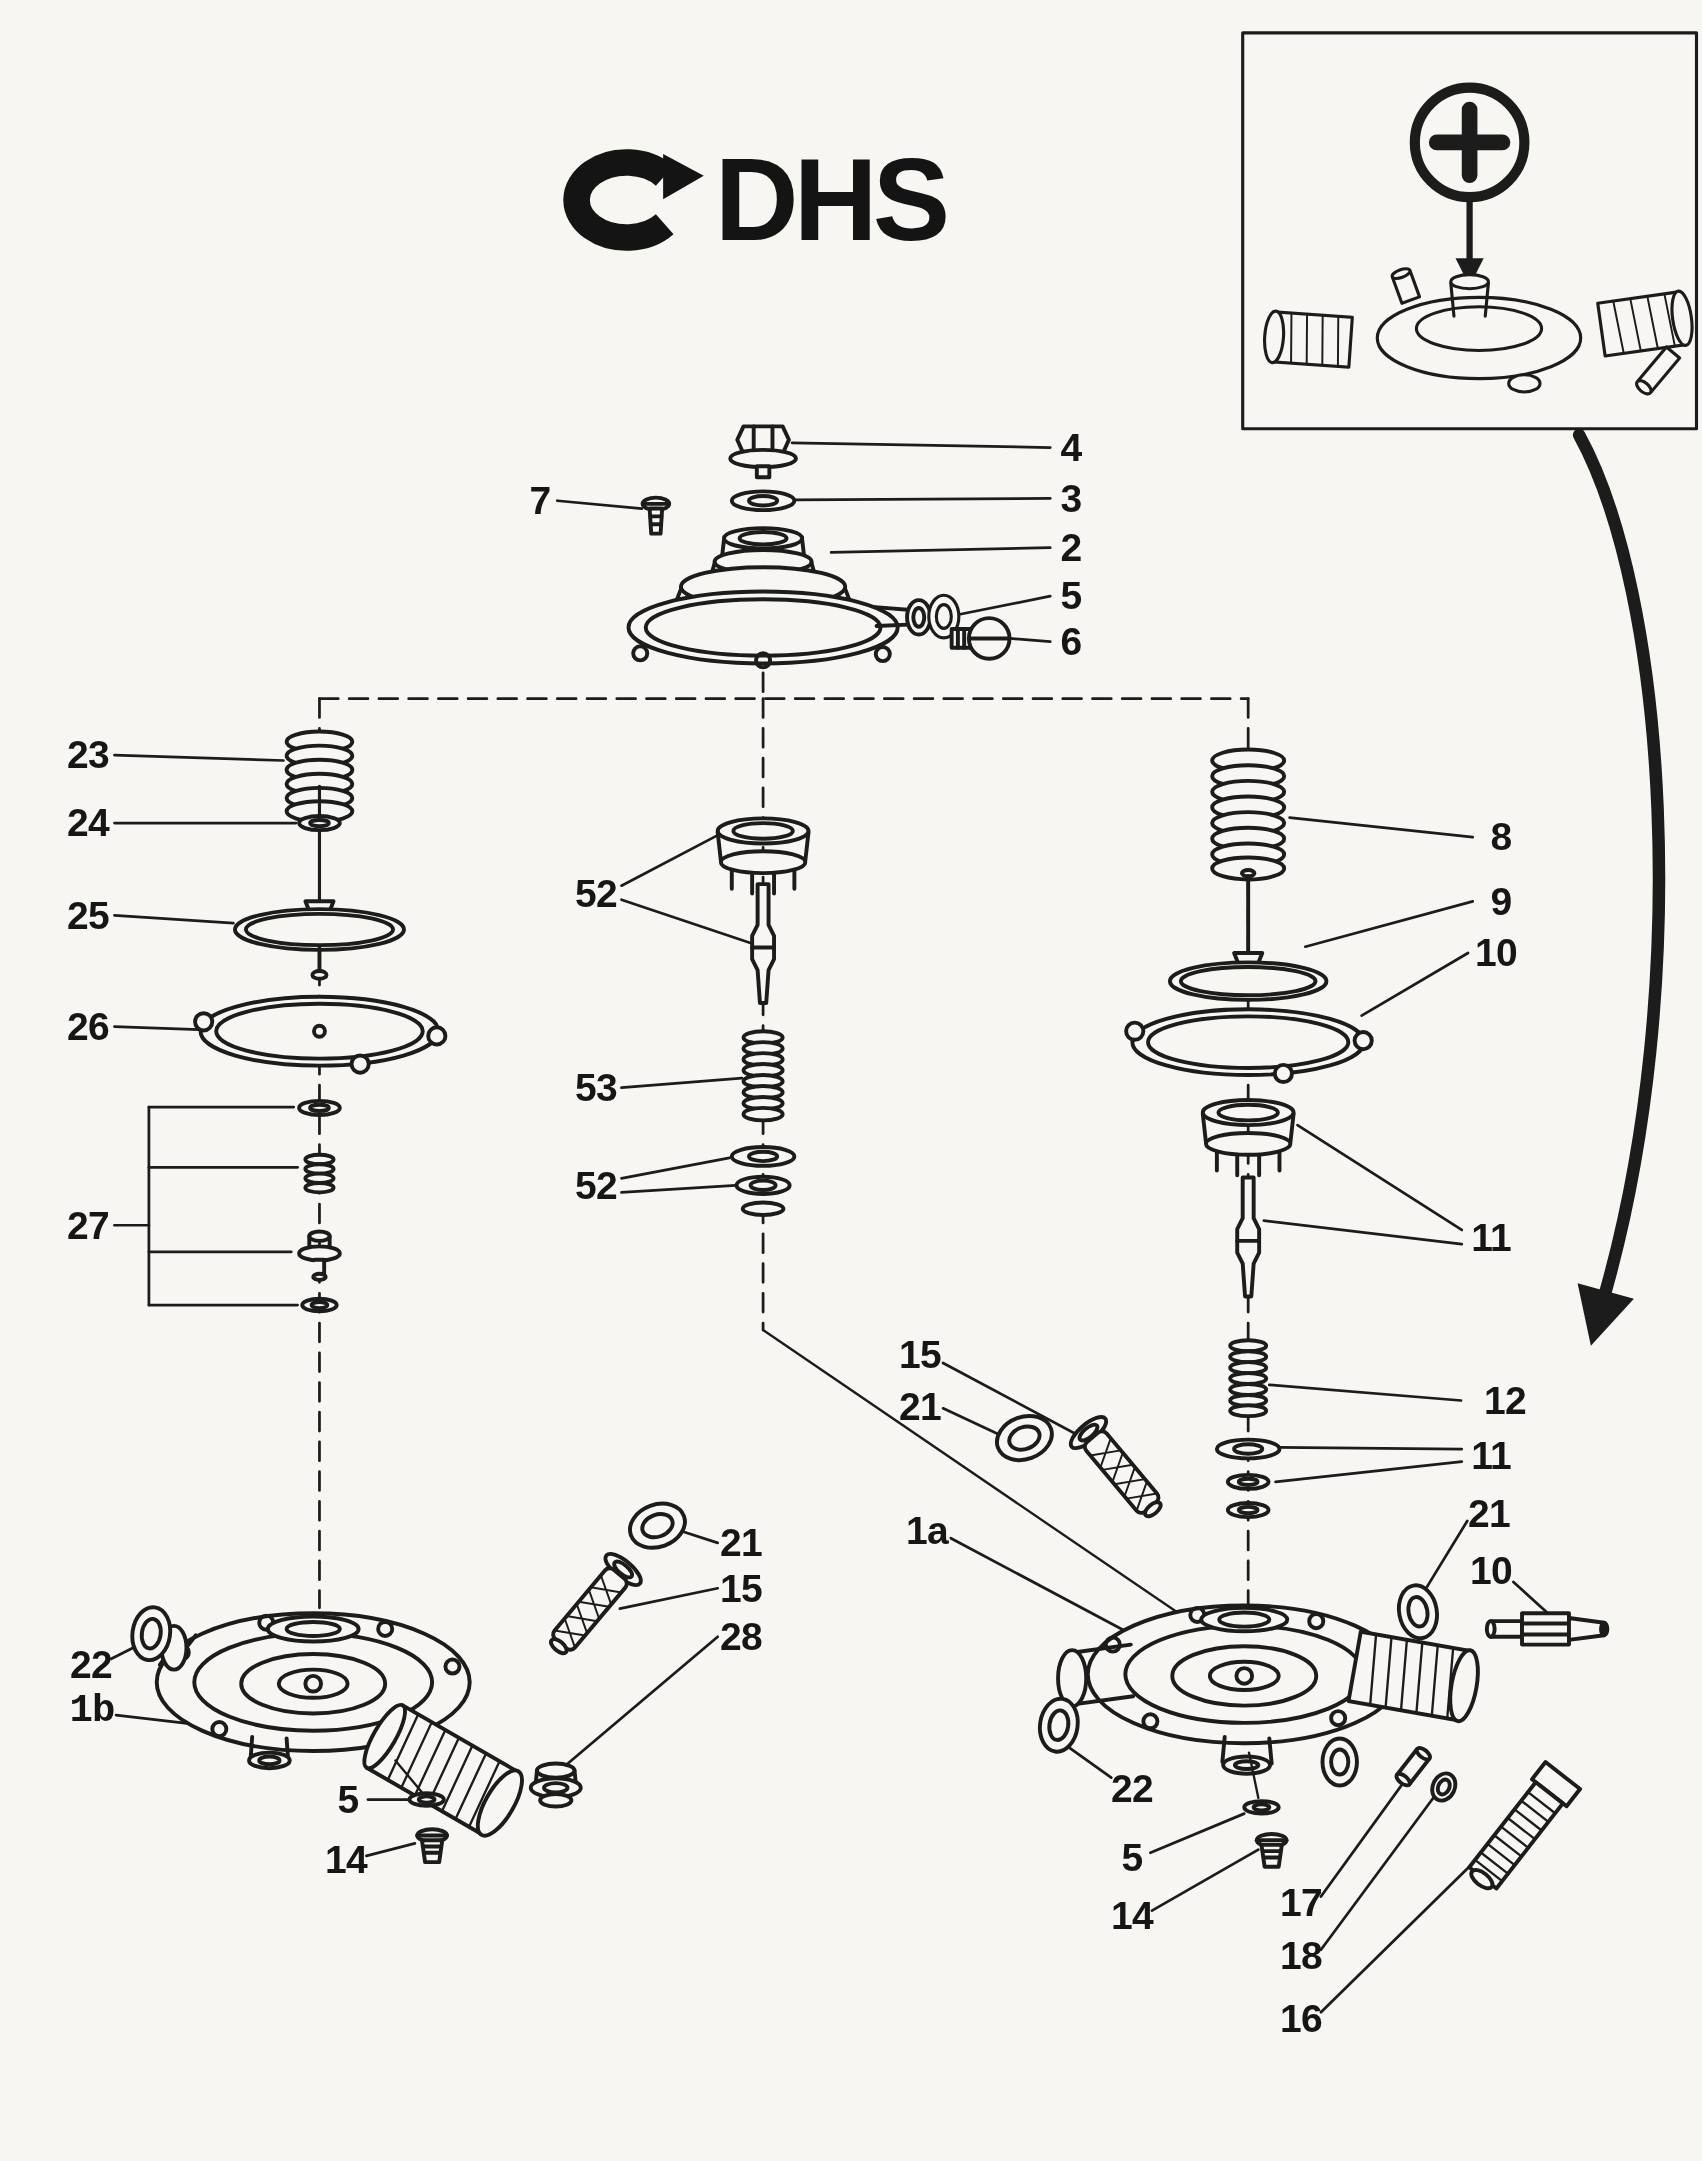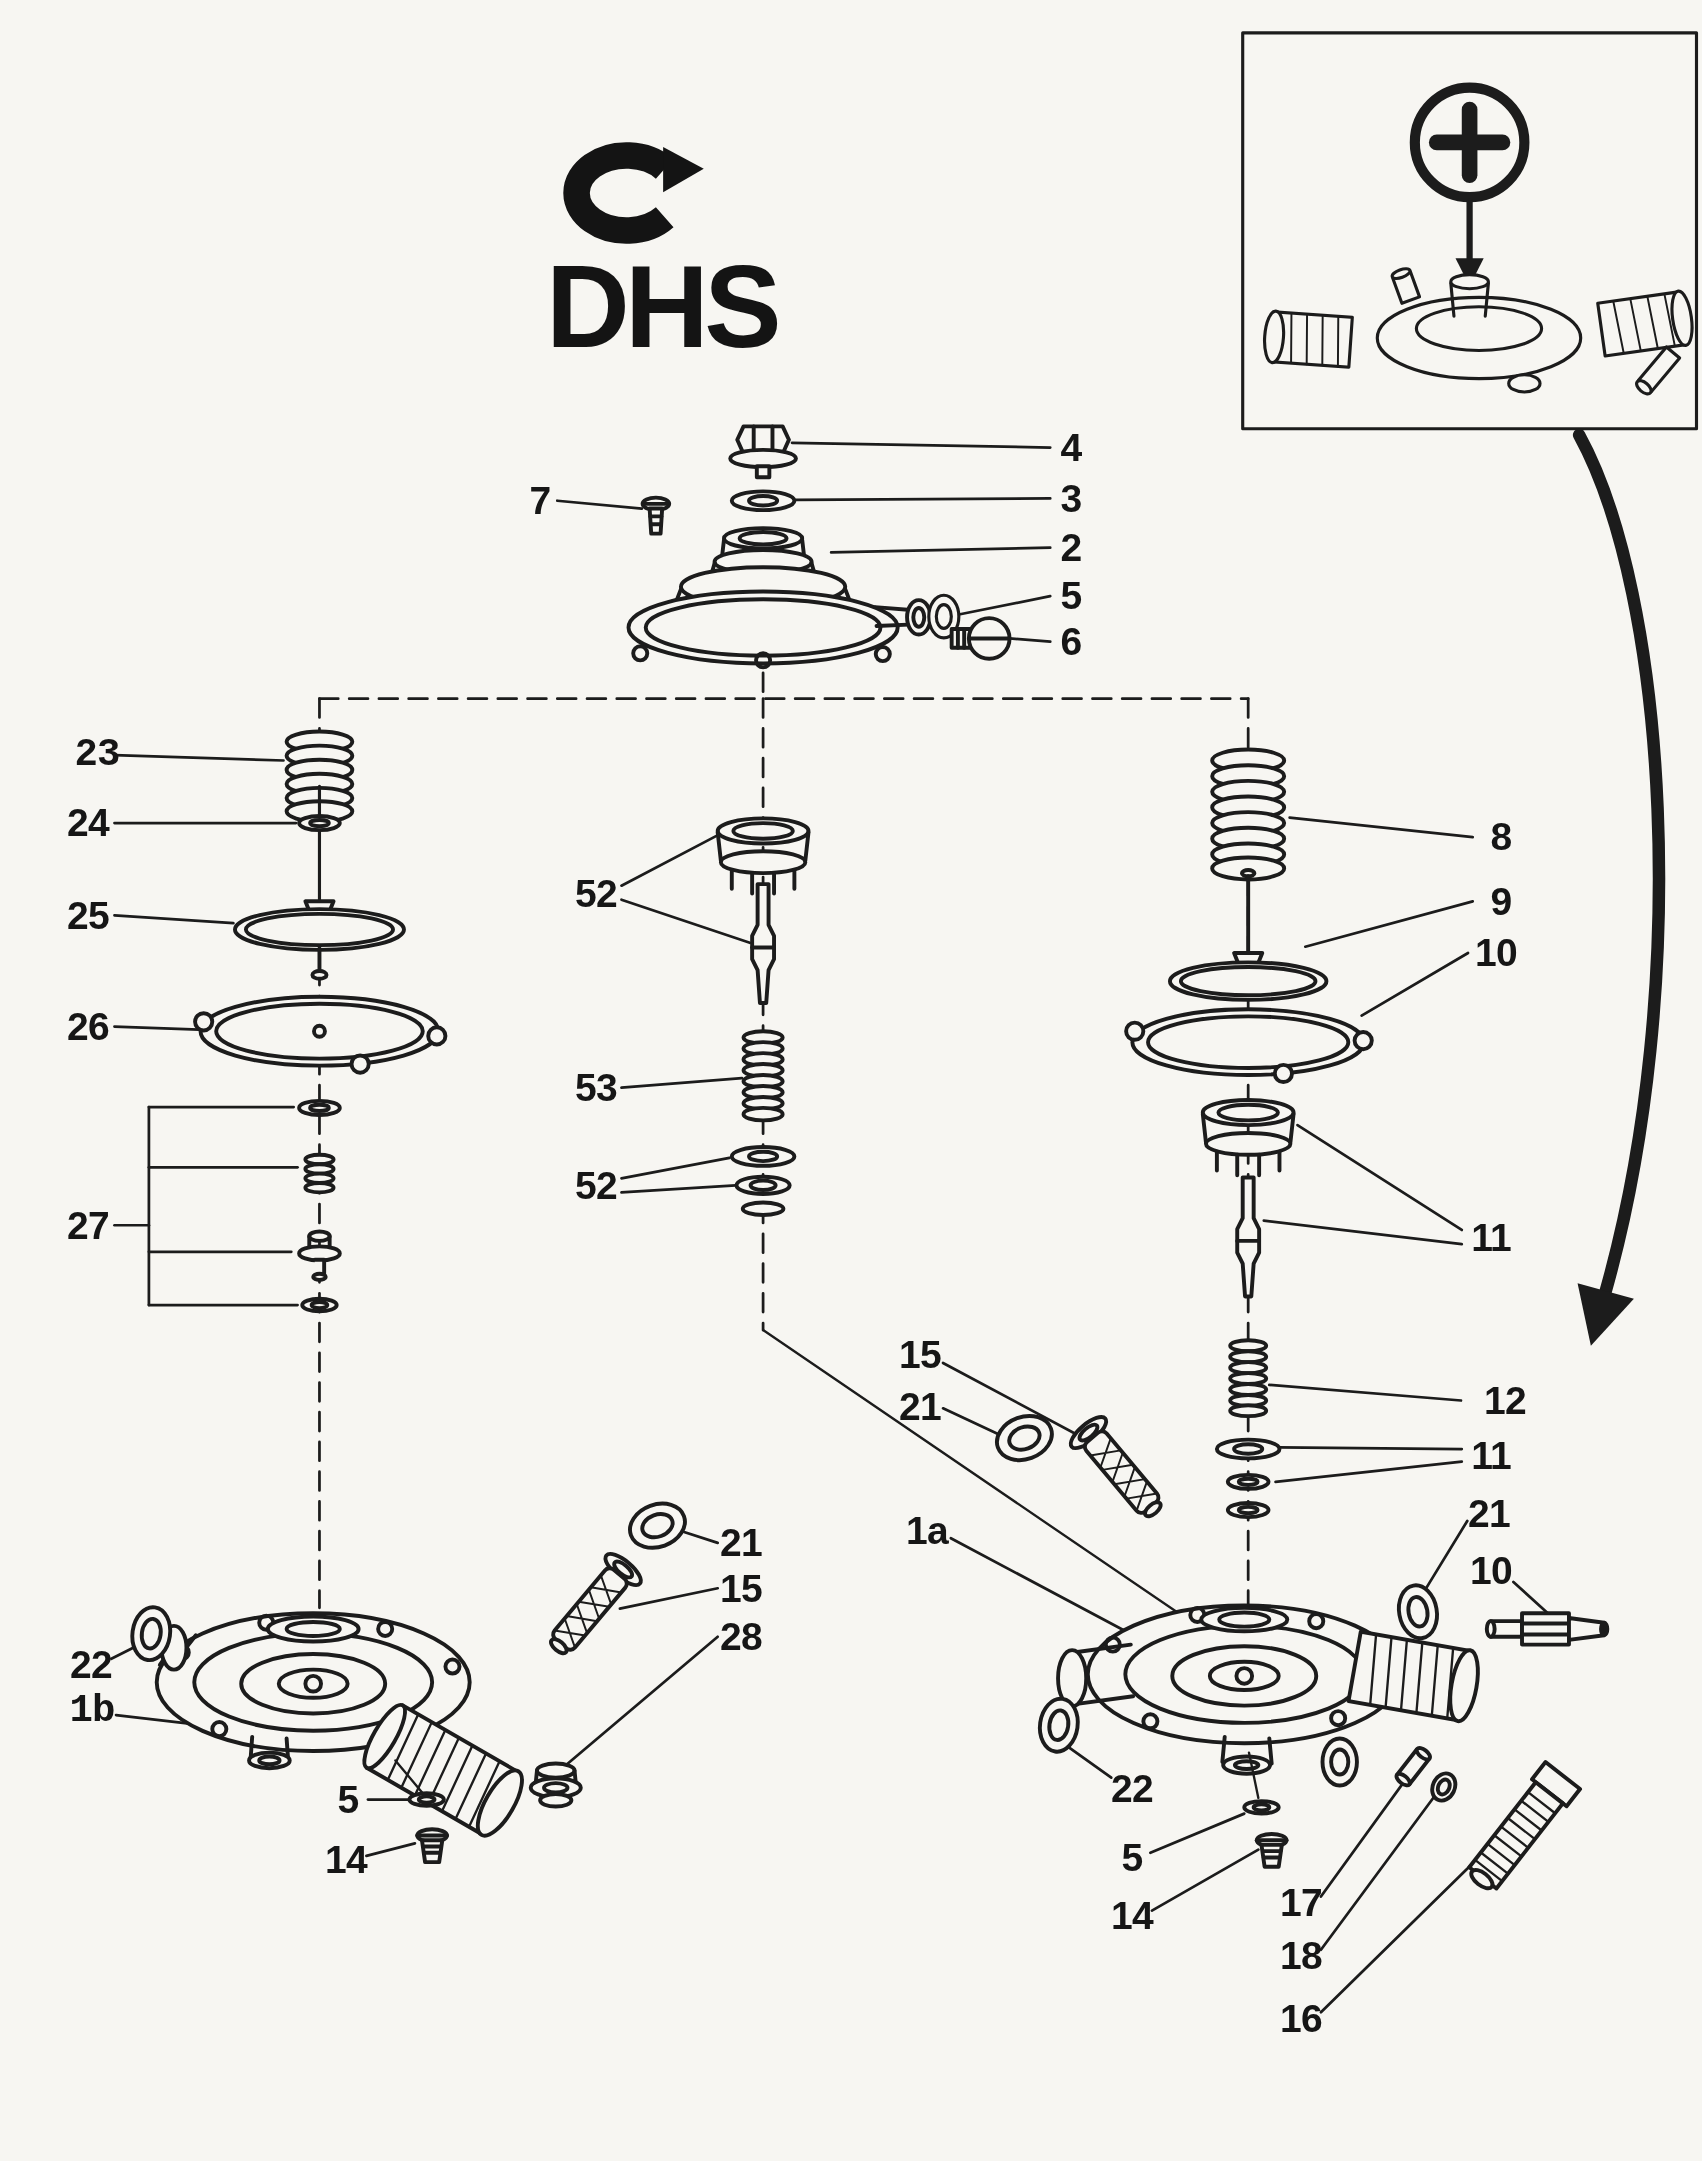--- a/index.html
+++ b/index.html
@@ -9,21 +9,21 @@
     font-family:"Liberation Sans", sans-serif;
   }
   .canvas{position:absolute;inset:0;}
   .art{position:absolute;left:0;top:0;}
   .part-label{
     position:absolute;transform:translate(-50%,-50%);
     font-weight:bold;font-size:39px;color:#161616;
     letter-spacing:-0.8px;white-space:nowrap;user-select:none;
   }
   .logo{
-    position:absolute;left:546px;top:142px;display:flex;align-items:flex-start;gap:4.7px;flex-direction:column;
+    position:absolute;left:546px;top:142px;display:flex;align-items:center;gap:4.7px;
   }
   .logo-text{
     font-weight:bold;font-size:116px;line-height:1;color:#141414;letter-spacing:-4.7px;
   }
 </style>
 </head>
 <body>
 
 <div class="canvas">
 
@@ -455,21 +455,21 @@
   <span class="logo-text">DHS</span>
 </div>
 
 <div id="labels">
       <div class="part-label" style="left: 540px; top: 501px;">7</div>
       <div class="part-label" style="left: 1071px; top: 448px;">4</div>
       <div class="part-label" style="left: 1071px; top: 499px;">3</div>
       <div class="part-label" style="left: 1071px; top: 548px;">2</div>
       <div class="part-label" style="left: 1071px; top: 596px;">5</div>
       <div class="part-label" style="left: 1071px; top: 642px;">6</div>
-      <div class="part-label" style="left: 97px; top: 755px; font-family: Liberation Mono, monospace;">23</div>
+      <div class="part-label" style="left: 88px; top: 755px;">23</div>
       <div class="part-label" style="left: 88px; top: 823px; text-align: center;">24</div>
       <div class="part-label" style="left: 88px; top: 916px;">25</div>
       <div class="part-label" style="left: 88px; top: 1027px;">26</div>
       <div class="part-label" style="left: 88px; top: 1226px;">27</div>
       <div class="part-label" style="left: 596px; top: 894px;">52</div>
       <div class="part-label" style="left: 596px; top: 1088px;">53</div>
       <div class="part-label" style="left: 596px; top: 1186px;">52</div>
       <div class="part-label" style="left: 1501px; top: 837px;">8</div>
       <div class="part-label" style="left: 1501px; top: 902px;">9</div>
       <div class="part-label" style="left: 1496px; top: 953px;">10</div>

